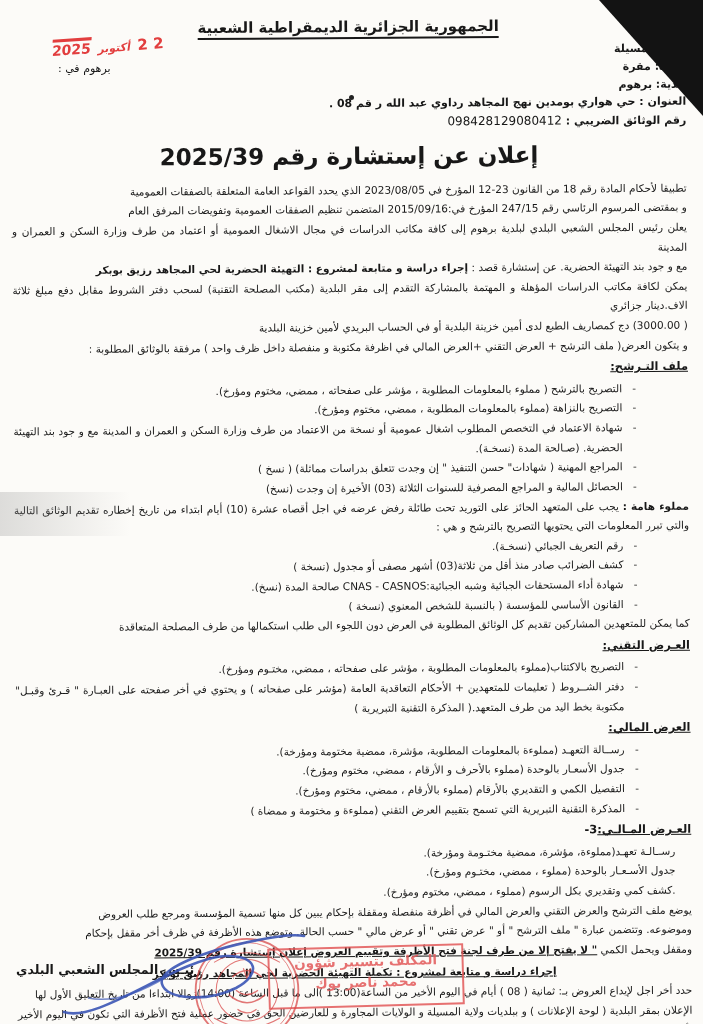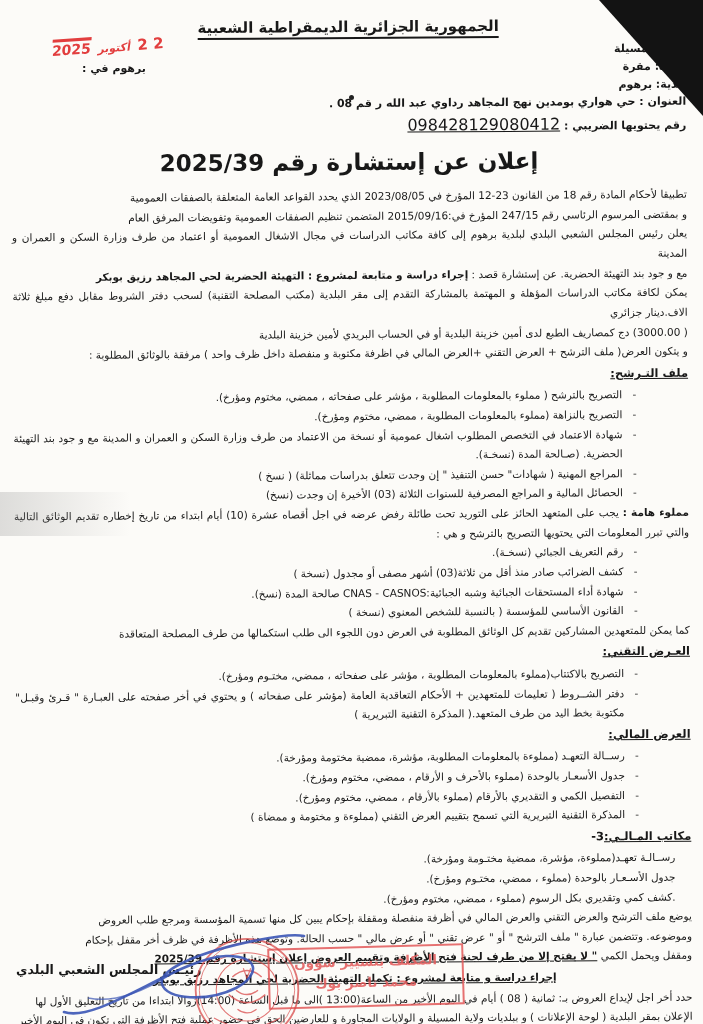--- a/index.html
+++ b/index.html
@@ -2,26 +2,26 @@
 <html lang="ar"><head>
 <meta charset="utf-8">
 <style>
   html,body{margin:0;padding:0;background:#e8e6e2;}
   .page{position:relative;width:703px;height:1024px;margin:0 auto;background:#fcfbf8;overflow:hidden;
         font-family:"DejaVu Sans",sans-serif;color:#181818;box-shadow:0 0 6px rgba(0,0,0,.35);}
   .content{position:absolute;inset:0;padding:16px 14px 0 14px;direction:rtl;transform:rotate(-0.4deg);}
   .nat-title{text-align:center;font-weight:bold;font-size:15px;margin:2px 110px 6px 110px;}
   .nat-title span{border-bottom:2px solid #181818;padding-bottom:1px;}
   .hdr-block{font-size:11px;font-weight:bold;line-height:1.62;text-align:right;}
-  .hdr-block .num{direction:ltr;unicode-bidi:isolate;font-weight:normal;font-size:16px;text-decoration:underline;}
+  .hdr-block .num{direction:ltr;unicode-bidi:isolate;font-weight:normal;font-size:12px;}
   .date-stamp{position:absolute;left:52px;top:36px;color:#e02f2f;font-weight:bold;font-size:15px;
               transform:rotate(-4deg);display:flex;direction:rtl;gap:7px;align-items:baseline;opacity:.92;}
   .date-stamp .yr{border-top:3px solid #e02f2f;font-size:14px;transform:skewX(-8deg);}
   .date-stamp .mo{font-size:11px;transform:skewX(-12deg);}
-  .place-date{position:absolute;left:58px;top:62px;font-size:11px;font-weight:bold;direction:rtl;margin-left:24px;}
+  .place-date{position:absolute;left:58px;top:62px;font-size:11px;font-weight:normal;direction:rtl;}
   .main-title{text-align:center;font-weight:bold;font-size:23px;margin:10px 0 12px 0;letter-spacing:0;}
   .flow{font-size:10.5px;line-height:1.87;text-align:justify;}
   .flow p{margin:0;}
   .b{font-weight:bold;}
   .bu{font-weight:bold;text-decoration:underline;}
   .sec{font-weight:bold;text-decoration:underline;font-size:11.5px;margin:1px 0;}
   ul.lst{margin:0;padding:0 52px 0 0;list-style:none;}
   ul.lst li{position:relative;padding-right:14px;}
   ul.lst li::before{content:"-";position:absolute;right:0;top:0;}
   .plainlines{padding-right:16px;}
@@ -62,21 +62,21 @@
 
   <div class="content">
     <div class="nat-title"><span>الجمهورية الجزائرية الديمقراطية الشعبية</span></div>
 
     <div class="hdr-block">
       <div>ولاية المسيلة</div>
       <div>دائرة: مقرة</div>
       <div>بلدية: برهوم</div>
       <div>العنوان : حي هواري بومدين نهج المجاهد رداوي عبد الله ر قم 08 .</div>
       <div>
-        <span>رقم يحتويها الضريبي :</span>
+        <span>رقم الوثائق الضريبي :</span>
         <span class="num">098428129080412</span>
       </div>
     </div>
 
     <h1 class="main-title">إعلان عن إستشارة رقم 2025/39</h1>
 
     <div class="flow">
       <p>تطبيقا لأحكام المادة رقم 18 من القانون 23-12 المؤرخ في 2023/08/05 الذي يحدد القواعد العامة المتعلقة بالصفقات العمومية</p>
       <p>و بمقتضى المرسوم الرئاسي رقم 247/15 المؤرخ في:2015/09/16 المتضمن تنظيم الصفقات العمومية وتفويضات المرفق العام</p>
       <p>يعلن رئيس المجلس الشعبي البلدي لبلدية برهوم إلى كافة مكاتب الدراسات في مجال الاشغال العمومية أو اعتماد من طرف وزارة السكن و العمران و المدينة</p>
@@ -112,21 +112,21 @@
       <div class="sec">العرض المالي:</div>
       <ul class="lst">
           <li>رســالة التعهـد (مملوءة بالمعلومات المطلوبة، مؤشرة، ممضية مختومة ومؤرخة).</li>
           <li>جدول الأسعـار بالوحدة (مملوء بالأحرف و الأرقام ، ممضي، مختوم ومؤرخ).</li>
           <li>التفصيل الكمي و التقديري بالأرقام (مملوء بالأرقام ، ممضي، مختوم ومؤرخ).</li>
           <li>المذكرة التقنية  التبريرية التي تسمح بتقييم العرض التقني (مملوءة و مختومة و ممضاة )</li>
         </ul>
 
       <div class="fin2-head">
         <span class="n dash">-3</span>
-          <span class="t">مكاتب المـالـي:</span>
+          <span class="t">العـرض المـالـي:</span>
       </div>
       <div class="plainlines">
           <p>رســالـة تعهـد(مملوءة، مؤشرة، ممضية مختـومة ومؤرخة).</p>
           <p>جدول الأسـعـار بالوحدة (مملوء ، ممضي، مختـوم ومؤرخ).</p>
           <p>.كشف كمي وتقديري بكل الرسوم (مملوء ، ممضي، مختوم ومؤرخ).</p>
         </div>
 
       <p>يوضع ملف الترشح والعرض التقني والعرض المالي في أظرفة منفصلة ومقفلة بإحكام يبين كل منها تسمية المؤسسة ومرجع طلب العروض</p>
       <p>وموضوعه. وتتضمن عبارة " ملف الترشح " أو " عرض تقني " أو عرض مالي " حسب الحالة. وتوضع هذه الأظرفة في ظرف أخر مقفل بإحكام</p>
       <p><span>ومقفل ويحمل الكمي </span><span class="bu">" لا يفتح إلا من طرف لجنة فتح الأظرفة وتقييم العروض إعلان إستشارة رقم 2025/39</span></p>

